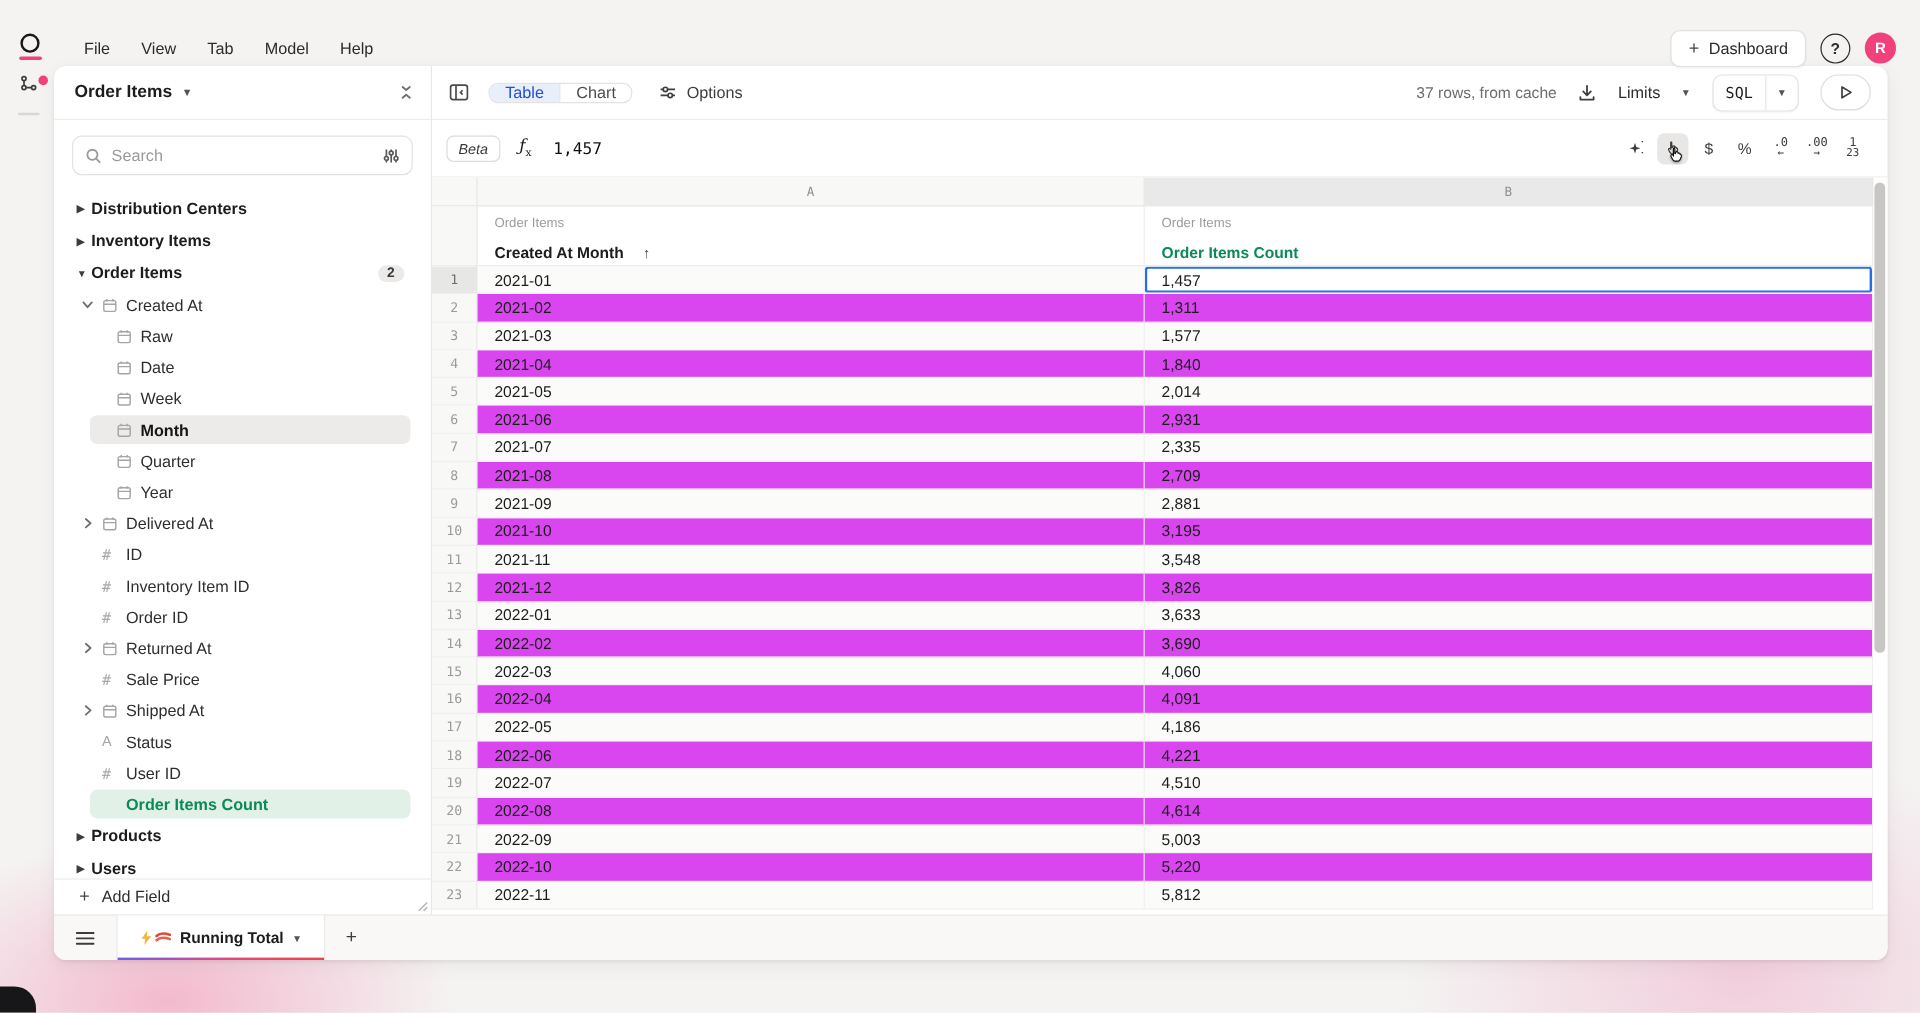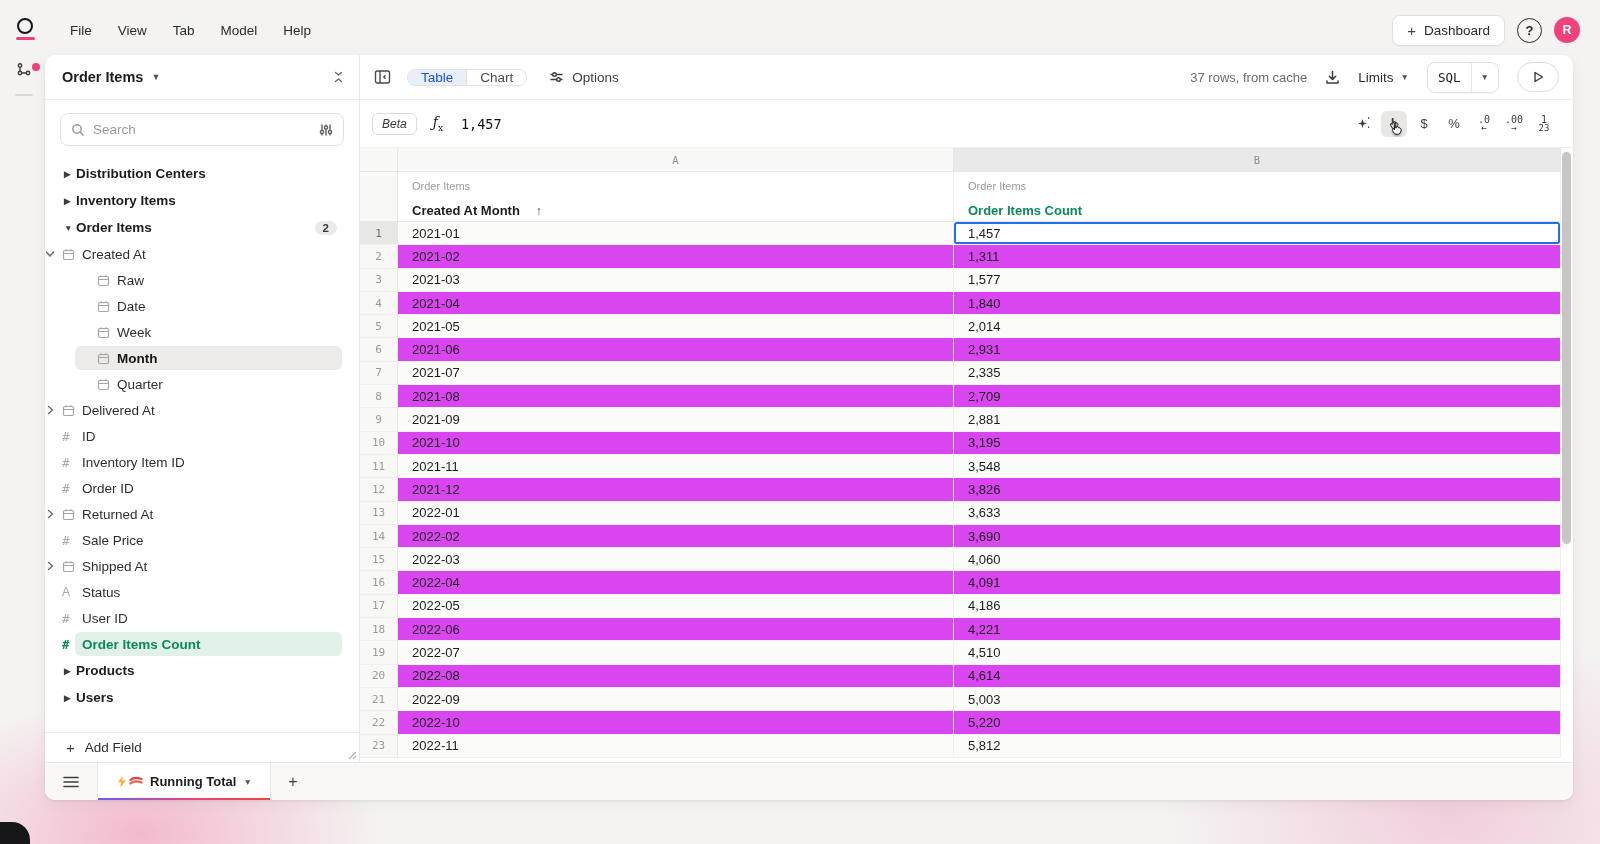--- a/index.html
+++ b/index.html
@@ -11,21 +11,21 @@
     color:#1f1f1f;
   }
   
   .glow-bl { position:absolute; left:-120px; bottom:-140px; width:520px; height:300px;
     background:radial-gradient(ellipse at center, rgba(242,92,146,.38), rgba(242,92,146,0) 65%); pointer-events:none; z-index:0;}
   .glow-br { position:absolute; right:-160px; bottom:-180px; width:620px; height:420px;
     background:radial-gradient(ellipse at center, rgba(236,120,170,.30), rgba(236,120,170,0) 65%); pointer-events:none; z-index:0;}
   .corner-dark { position:absolute; left:0; bottom:0; width:30px; height:22px; background:#17171a; border-top-right-radius:18px; z-index:0;}
 
   
-  .topbar { position:absolute; left:0; top:6px; width:100%; height:48px; display:flex; align-items:center; z-index:5; }
+  .topbar { position:absolute; left:0; top:16px; width:100%; height:48px; display:flex; align-items:center; z-index:5; }
   .logo { width:20px; height:24px; margin-left:17px; position:relative; }
   .logo .ring { width:16px; height:16px; border:2.6px solid #17171a; border-radius:50%; }
   .logo .bar { position:absolute; left:-1px; top:19px; width:19px; height:2.6px; background:#f0417c; border-radius:2px; }
   .menu { display:flex; gap:8px; margin-left:24px; }
   .menu-item { font-size:13.5px; color:#2b2b2b; padding:5px 9px; border-radius:6px; cursor:default; }
   .topbar-right { margin-left:auto; display:flex; align-items:center; gap:12px; margin-right:20px; }
   .dash-btn { display:flex; align-items:center; gap:8px; background:#fff; border:1px solid #e2e1df; border-radius:8px;
     padding:6px 14px; font-size:13.5px; color:#2b2b2b; box-shadow:0 1px 1px rgba(0,0,0,.03); }
   .dash-btn .plus { font-size:15px; color:#444; }
   .help-btn { width:25px; height:25px; border:1.8px solid #2b2b2b; border-radius:50%; display:flex; align-items:center; justify-content:center;
@@ -51,21 +51,21 @@
   .sb-title { font-size:14.5px; font-weight:bold; color:#1c1c1c; }
   .sb-caret { margin-left:8px; font-size:9px; color:#555; }
   .sb-collapse { margin-left:auto; color:#6e6e6e; display:flex; }
   .sb-search-wrap { padding:13px 15px 10px 15px; flex:0 0 auto; }
   .sb-search { height:33px; border:1px solid #e3e2e0; border-radius:8px; display:flex; align-items:center; padding:0 10px; background:#fff; }
   .sb-search input { border:none; outline:none; flex:1; font-size:13.5px; color:#333; margin-left:8px; font-family:inherit; background:transparent; }
   .sb-search input::placeholder { color:#9a9a98; }
   .tree { flex:1; overflow:hidden; padding-top:4px; }
   .tree-row { position:relative; height:26px; display:flex; align-items:center; font-size:13.5px; color:#2e2e2e; cursor:default; }
   .tree-row.l0 { padding-left:19px; font-weight:bold; color:#1c1c1c; height:27px; }
-  .tree-row.l1 { }
+  .tree-row.l1 { padding-left:23px; }
   .tree-row.l2 { padding-left:35px; }
   .caret0 { font-size:8.5px; color:#3c3c3c; width:12px; }
   .chev { width:17px; display:flex; align-items:center; color:#6e6e6e; flex:0 0 auto;}
   .ficon { width:20px; display:flex; align-items:center; color:#a6a5a3; font-size:12px; flex:0 0 auto; }
   .ficon.hash { font-family:"DejaVu Sans Mono", monospace; font-size:12.5px; color:#aBaaa8; }
   .tlabel { position:relative; z-index:1; }
   .badge { margin-left:auto; margin-right:22px; background:#ebeae8; border-radius:9px; font-size:11.5px; font-weight:bold;
     color:#3a3a3a; padding:1px 8px; }
   .tree-row.sel-gray::before, .tree-row.sel-green::before { content:""; position:absolute; left:30px; right:17px; top:1px; bottom:1px; border-radius:6px; }
   .tree-row.sel-gray::before { background:#ecebe9; }
@@ -84,21 +84,21 @@
   .toolbar { height:45px; display:flex; align-items:center; padding:0 14px; border-bottom:1px solid #eeedec; flex:0 0 auto; }
   .ptoggle { color:#4a4a4a; display:flex; margin-right:16px; }
   .segment { display:flex; border:1px solid #e4e3e1; border-radius:8px; overflow:hidden; background:#fff; }
   .seg { font-size:13.5px; padding:0 13px; color:#4c4c4c; }
   .seg.active { background:#e9eefb; color:#1d4fd7; font-weight:500; }
   .seg + .seg { border-left:1px solid #e4e3e1; }
   .options { display:flex; align-items:center; gap:8px; margin-left:22px; color:#3e3e3e; font-size:13.5px; }
   .toolbar-right { margin-left:auto; display:flex; align-items:center; gap:18px; }
   .status-text { font-size:13px; color:#6d6d6b; }
   .dl-icon { color:#3e3e3e; display:flex; }
-  .limits { display:flex; align-items:center; gap:7px; font-size:13.5px; color:#2e2e2e; }
+  .limits { display:flex; align-items:center; gap:17px; font-size:13.5px; color:#2e2e2e; }
   .limits .dcaret, .sb-caret2 { font-size:8.5px; color:#555; }
   .sql-btn { display:flex; align-items:stretch; border:1px solid #e2e1df; border-radius:8px; background:#fff; overflow:hidden;
     box-shadow:0 1px 1px rgba(0,0,0,.03);}
   .sql-label { font-family:"DejaVu Sans Mono", monospace; font-size:12.5px; padding:7px 10px; color:#1c1c1c; }
   .sql-caret { border-left:1px solid #e7e6e4; display:flex; align-items:center; padding:0 9px; font-size:8.5px; color:#555; }
   .run-btn { width:42px; height:30px; border:1px solid #dddcda; border-radius:15px; background:#fff; display:flex;
     align-items:center; justify-content:center; color:#3c3c3c; }
 
   
   .fbar { height:48px; display:flex; align-items:center; padding:0 16px 0 12px; border-bottom:1px solid #eeedec; flex:0 0 auto; }
@@ -296,20 +296,30 @@
           <div class="tree-row l2">
             <span class="chev"></span>
             <span class="ficon">
               <svg width="13" height="13" viewBox="0 0 13 13" fill="none" stroke="currentColor" stroke-width="1.2">
                 <rect x="1.5" y="2.5" width="10" height="9" rx="1.5"></rect>
                 <path d="M1.5 5.5h10 M4 1.2v2 M9 1.2v2"></path>
               </svg>
             </span>
             <span class="tlabel">Quarter</span>
           </div>
+          <div class="tree-row l2">
+            <span class="chev"></span>
+            <span class="ficon">
+              <svg width="13" height="13" viewBox="0 0 13 13" fill="none" stroke="currentColor" stroke-width="1.2">
+                <rect x="1.5" y="2.5" width="10" height="9" rx="1.5"></rect>
+                <path d="M1.5 5.5h10 M4 1.2v2 M9 1.2v2"></path>
+              </svg>
+            </span>
+            <span class="tlabel">Year</span>
+          </div>
           <div class="tree-row l1">
             <span class="chev">
               <svg width="10" height="10" viewBox="0 0 10 10" fill="none" stroke="currentColor" stroke-width="1.5" stroke-linecap="round" stroke-linejoin="round">
                 <path d="M3.5 1.5 L7.5 5 L3.5 8.5"></path>
               </svg>
             </span>
             <span class="ficon">
               <svg width="13" height="13" viewBox="0 0 13 13" fill="none" stroke="currentColor" stroke-width="1.2">
                 <rect x="1.5" y="2.5" width="10" height="9" rx="1.5"></rect>
                 <path d="M1.5 5.5h10 M4 1.2v2 M9 1.2v2"></path>

